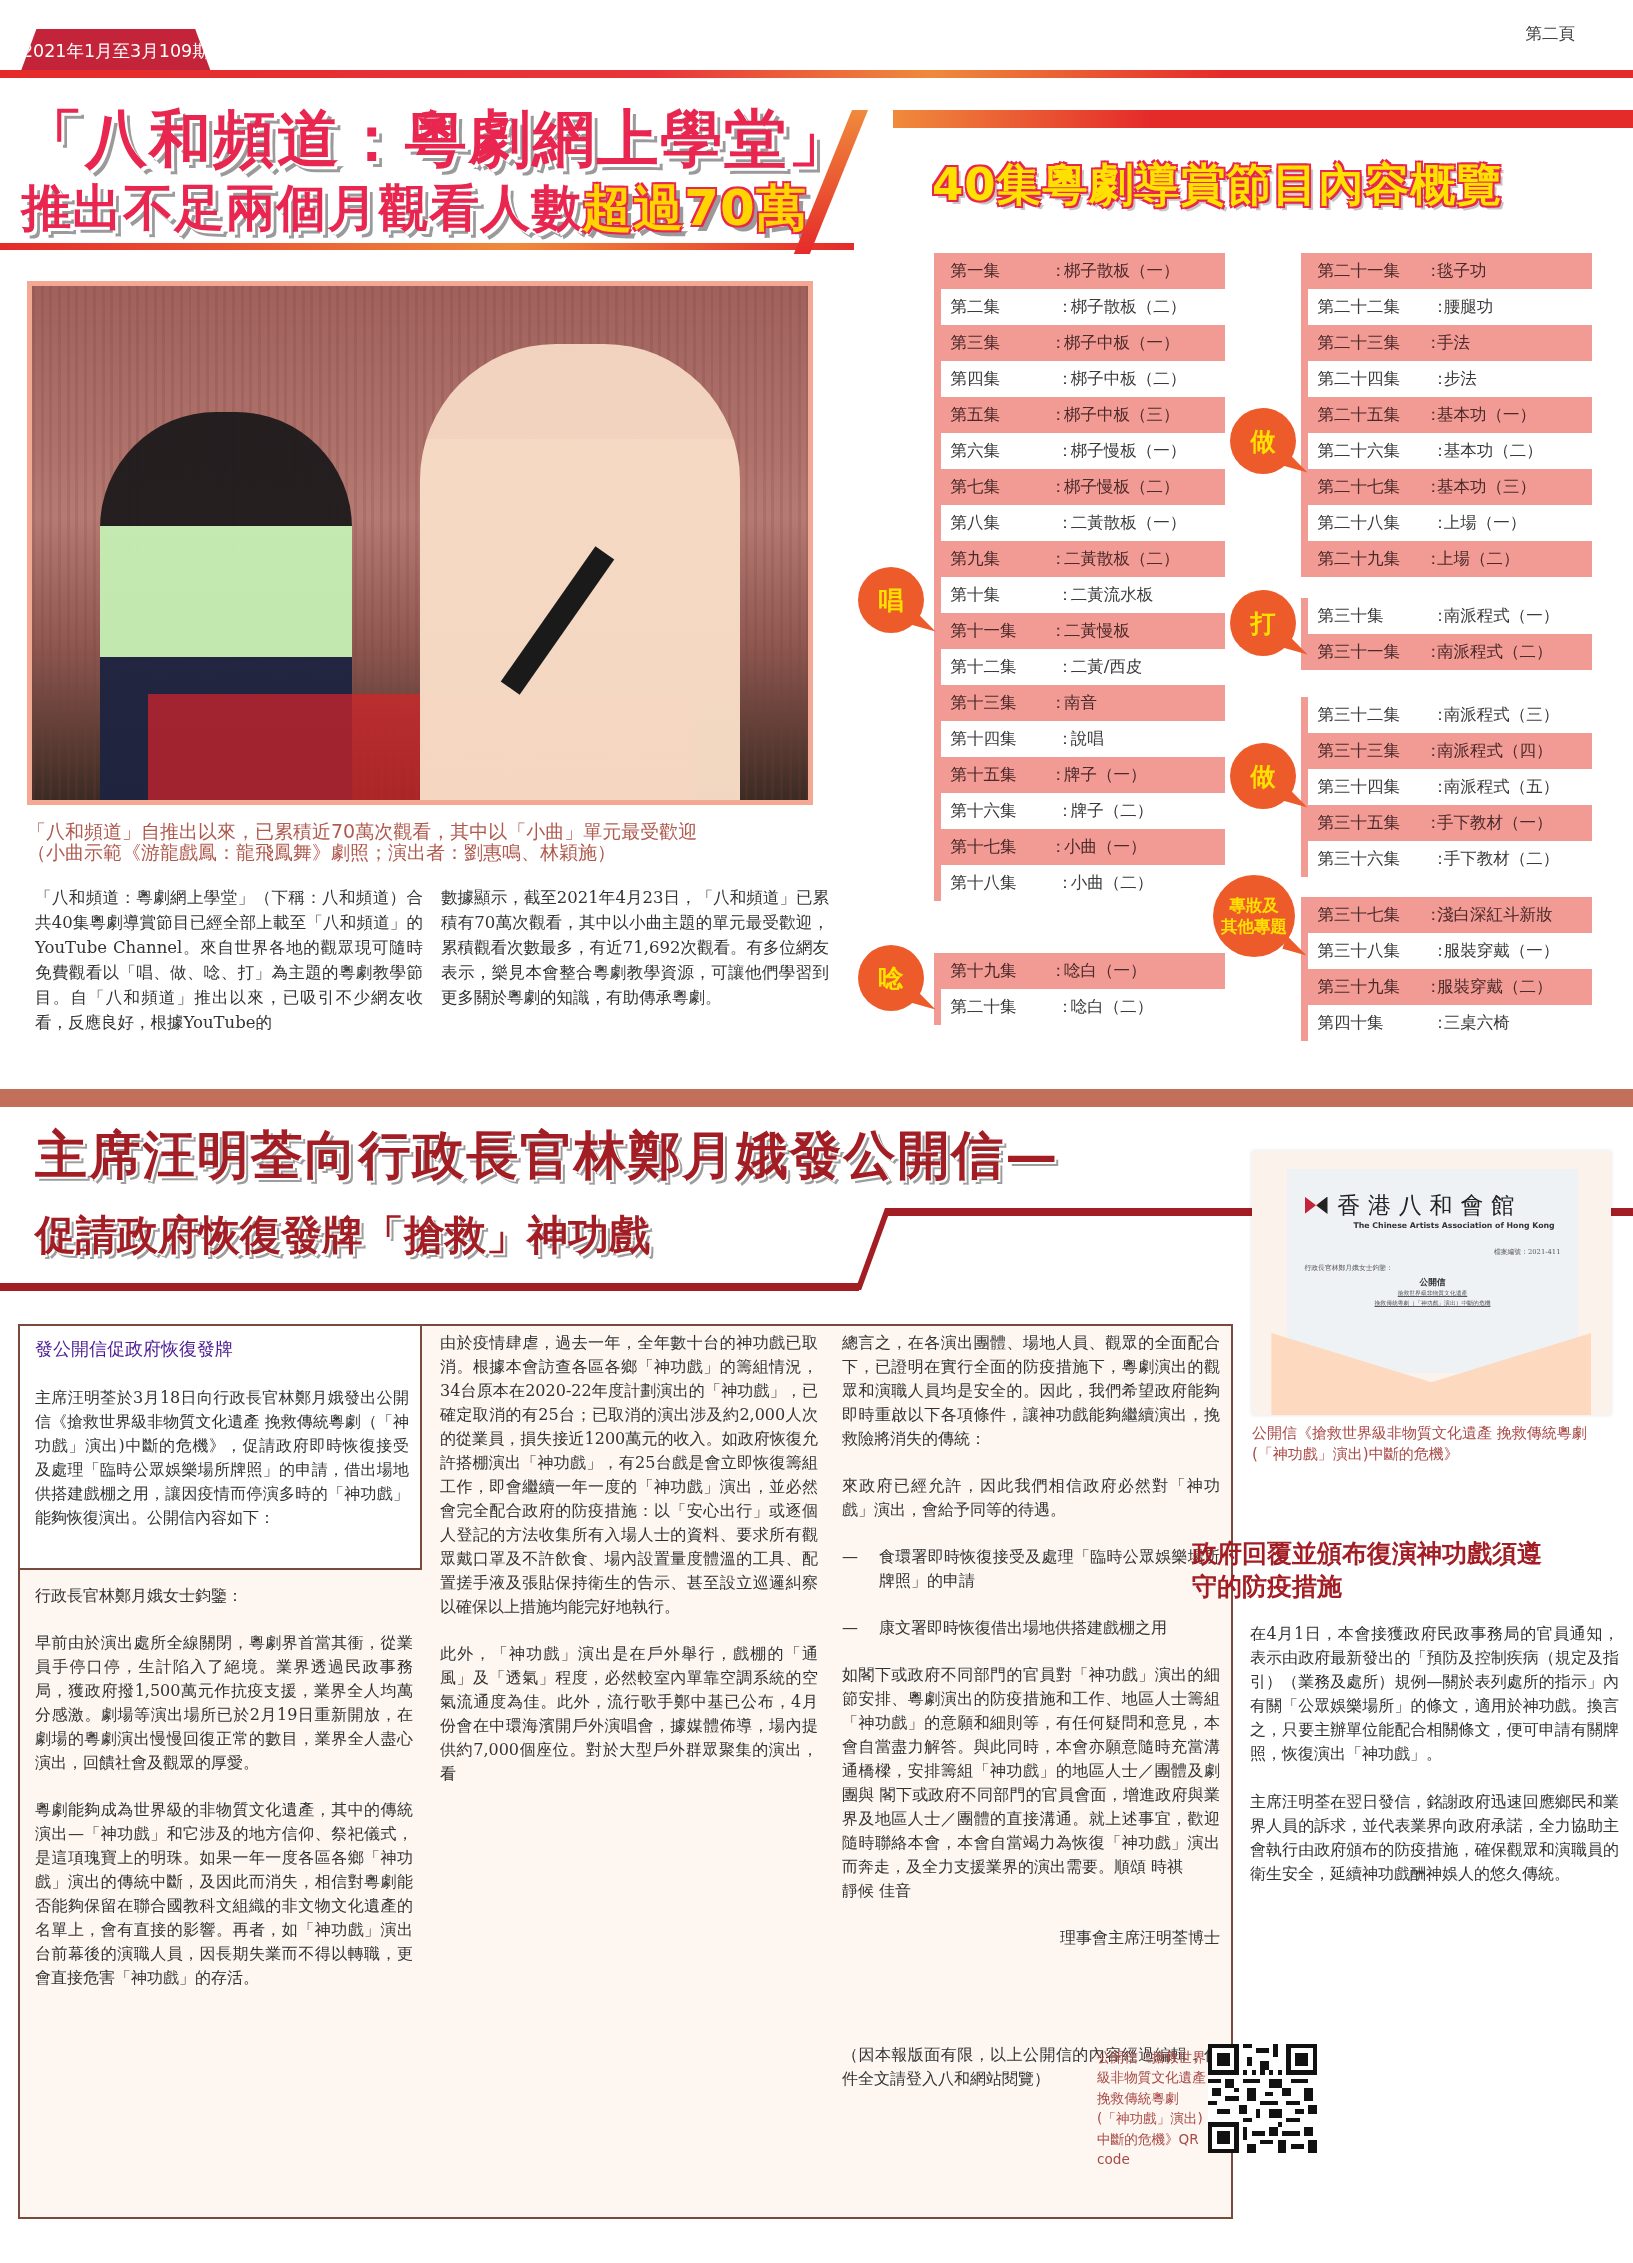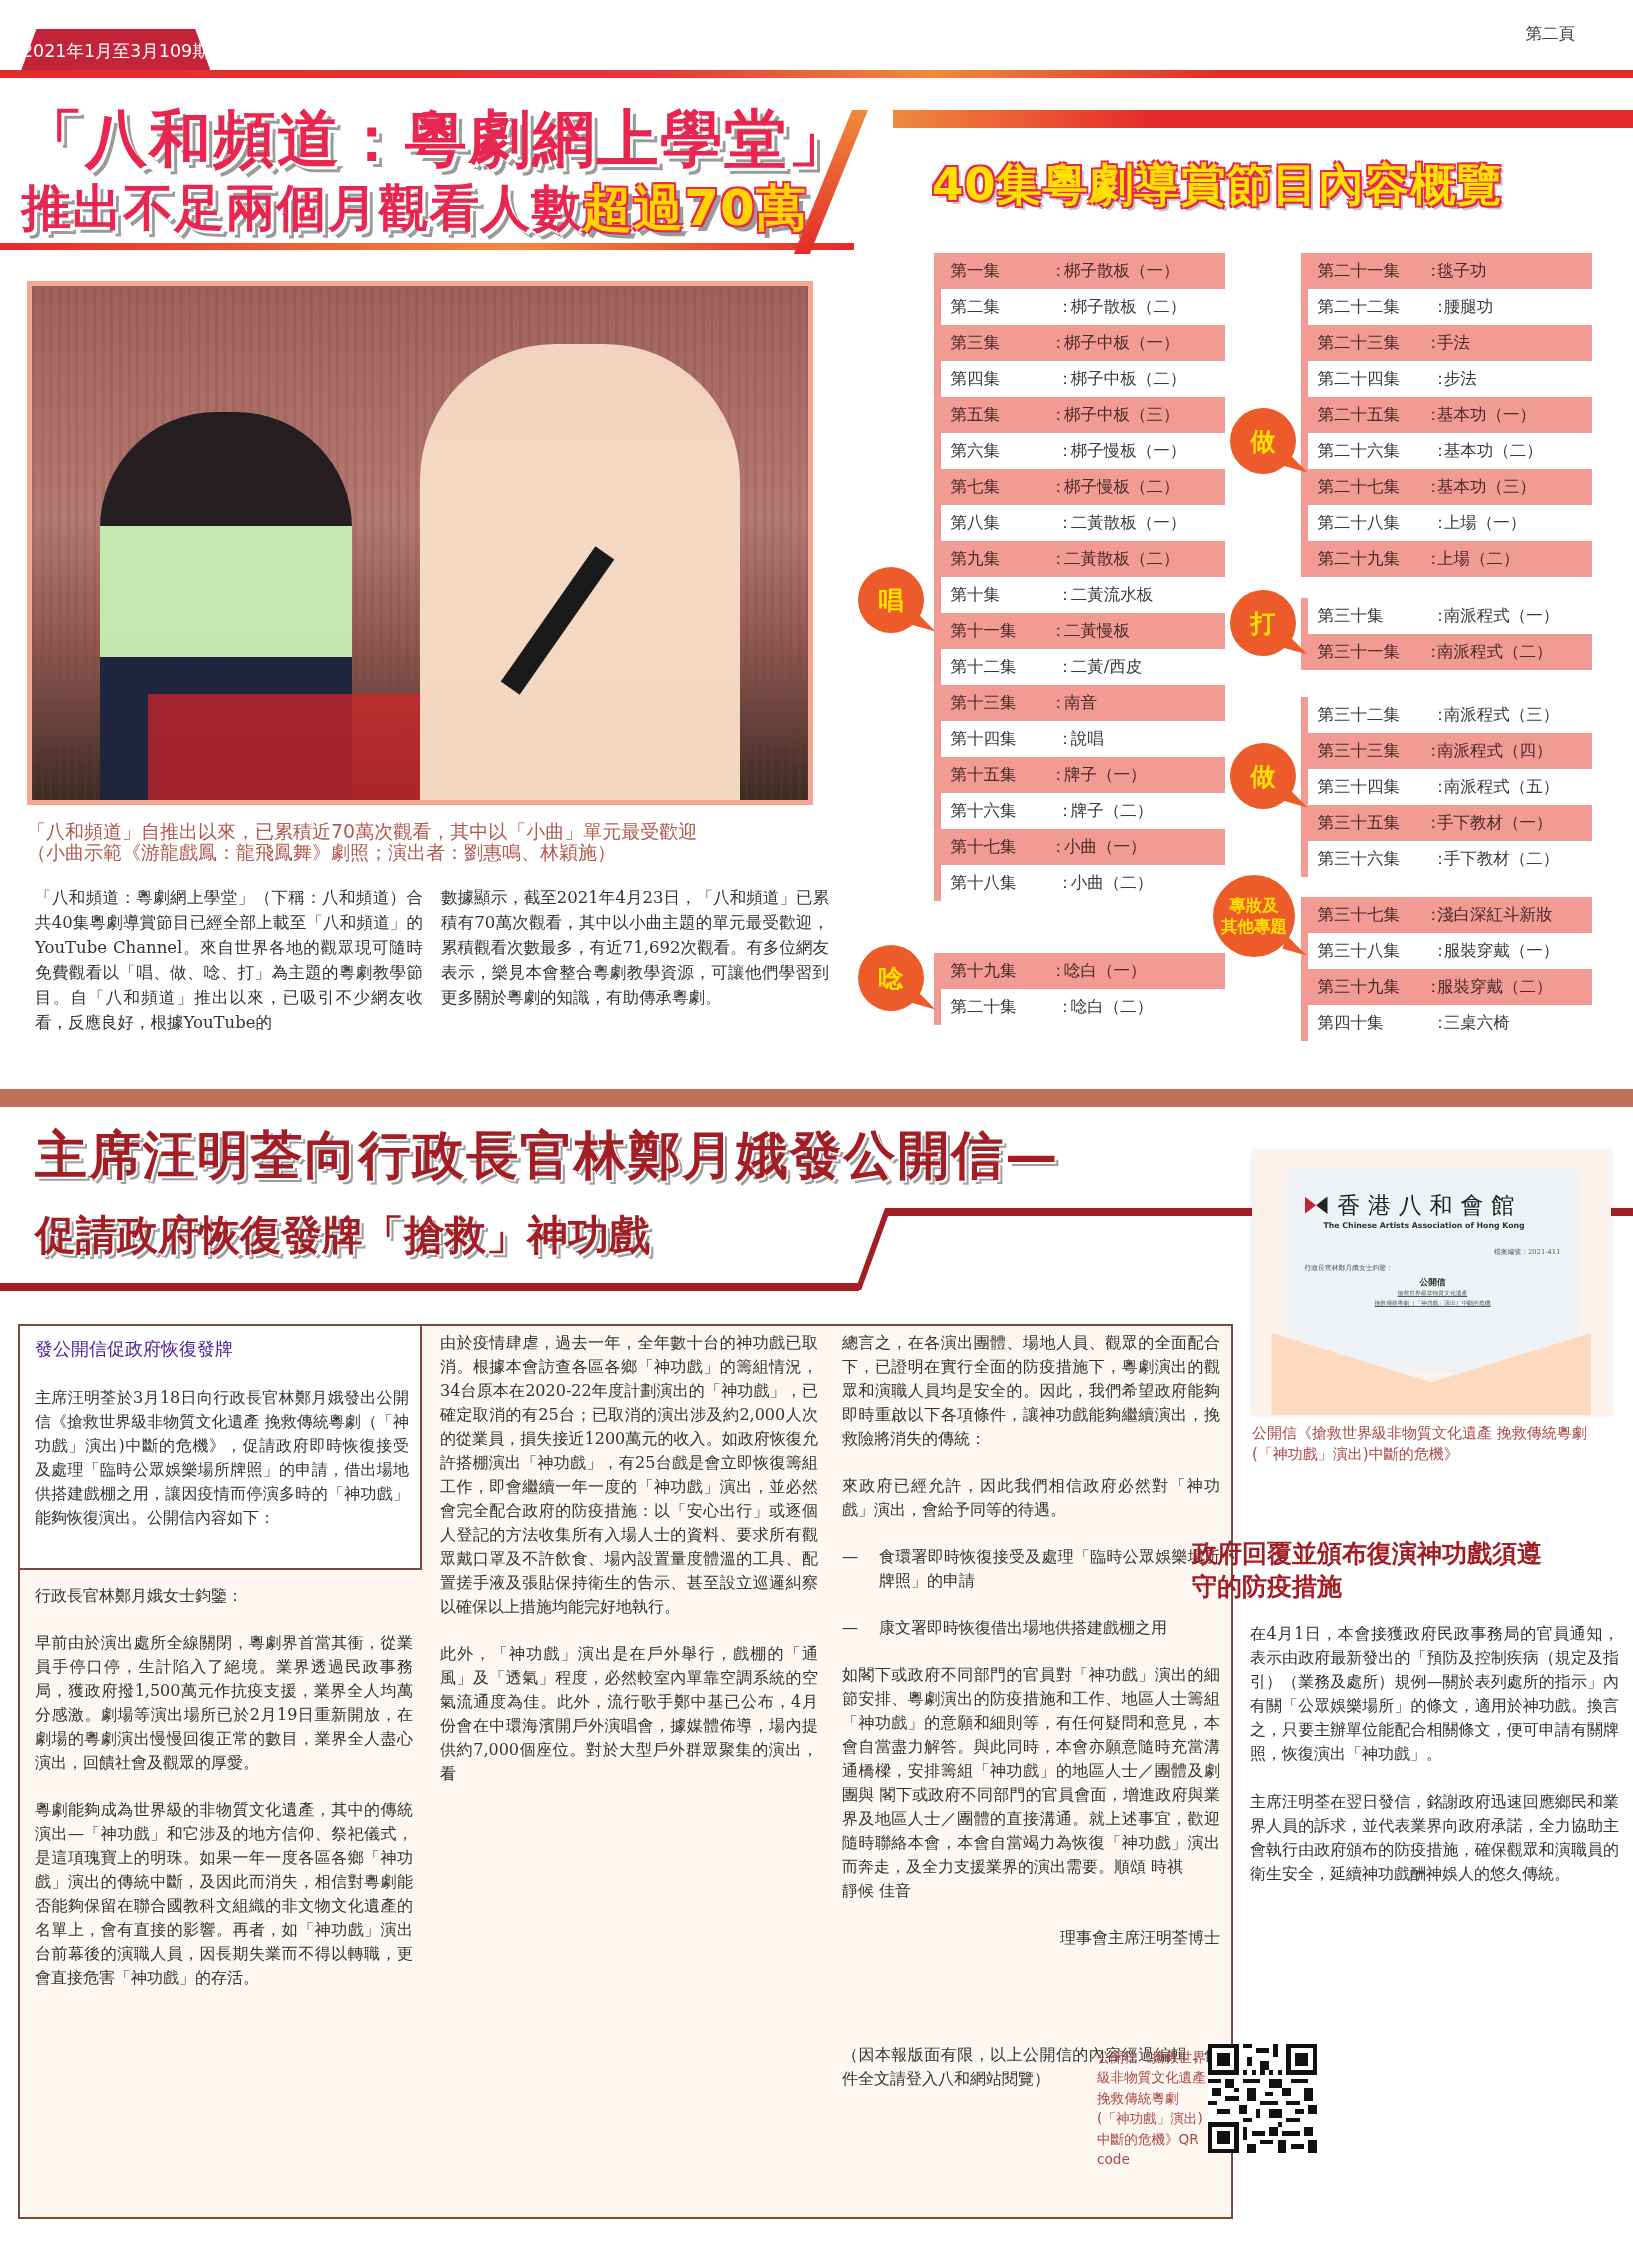--- a/index.html
+++ b/index.html
@@ -192,21 +192,21 @@
     position: absolute; left: 1252px; top: 1151px; width: 359px; height: 264px;
     background: #fbf2ec; box-shadow: 0 0 3.9px rgba(0,0,0,0.12);
   }
   .letter-thumb .paper {
     position: absolute; left: 35px; top: 17.5px; width: 291px; height: 204px; background: #eef2f4;
     padding: 21.3px 17.5px;
   }
   .letter-thumb .org-row { display: flex; align-items: center; gap: 9.7px; }
   .letter-thumb .org-logo { width: 23px; height: 17.5px; background: linear-gradient(135deg, #c3243a 0 50%, #222 50% 100%); clip-path: polygon(0 0, 50% 50%, 100% 0, 100% 100%, 50% 50%, 0 100%); }
   .letter-thumb .org-zh { font-family: "DejaVu Serif", serif; font-size: 23px; color: #222; letter-spacing: 7.8px; }
-  .letter-thumb .org-en { font-family: "DejaVu Sans", sans-serif; font-size: 7.8px; font-weight: bold; color: #333; margin-left: 19px; }
+  .letter-thumb .org-en { font-family: "DejaVu Sans", sans-serif; font-size: 7.8px; font-weight: bold; color: #333; margin-left: 49px; }
   .letter-thumb .ref { font-size: 6.8px; text-align: right; margin-top: 17.5px; color: #555; }
   .letter-thumb .salute { font-size: 6.8px; color: #555; margin-top: 5.8px; }
   .letter-thumb .lt-title { font-size: 8.7px; font-weight: bold; text-align: center; color: #333; margin-top: 3.9px; }
   .letter-thumb .lt-sub { font-size: 5.8px; text-align: center; color: #555; text-decoration: underline; line-height: 9.7px; }
   .letter-thumb .envelope {
     position: absolute; left: 19.4px; bottom: 0; width: 320px; height: 82px; background: #fcd9bf;
     clip-path: polygon(0 0, 50% 60%, 100% 0, 100% 100%, 0 100%);
   }
   .thumb-caption {
     position: absolute; left: 1252px; top: 1423px; width: 359px;

